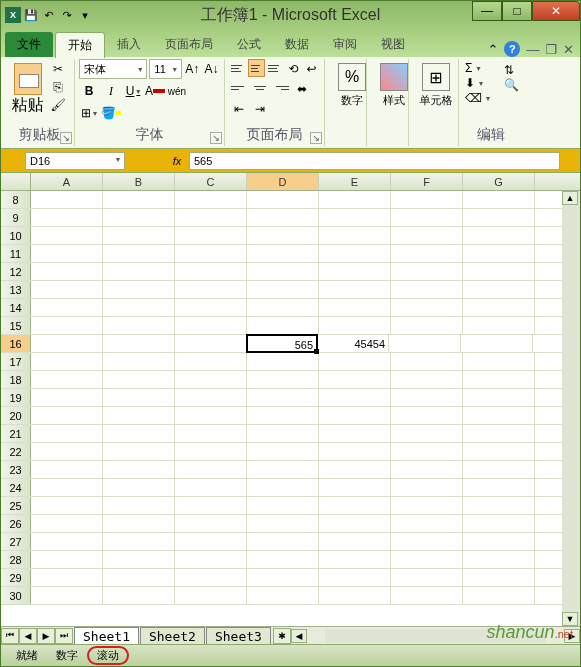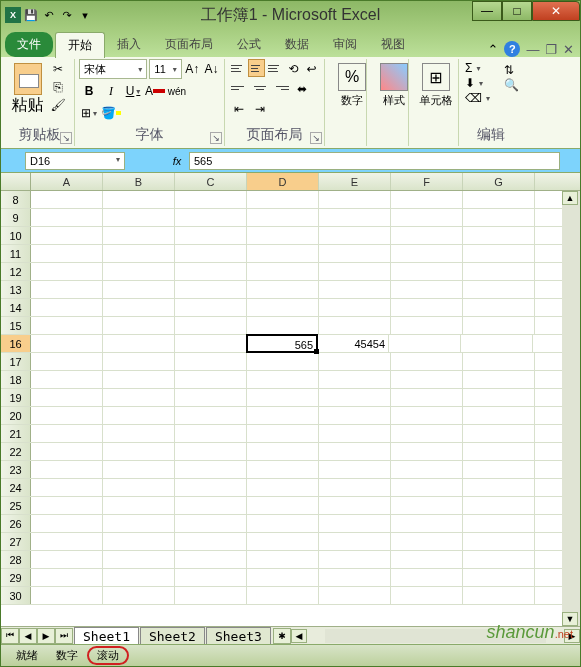--- a/index.html
+++ b/index.html
@@ -8,21 +8,21 @@
 .titlebar { height:28px; background:linear-gradient(#8db866,#a5cc7e); display:flex; align-items:center; padding:0 4px; position:relative; }
 .qat { display:flex; gap:2px; align-items:center; }
 .qat-icon { width:16px; height:16px; display:flex; align-items:center; justify-content:center; font-size:11px; }
 .excel-icon { background:#217346; color:#fff; font-weight:bold; font-size:9px; width:16px; height:16px; }
 .title-text { position:absolute; left:50%; transform:translateX(-50%); font-size:16px; color:#333; }
 .win-ctrls { position:absolute; right:0; top:0; display:flex; }
 .win-btn { width:30px; height:20px; display:flex; align-items:center; justify-content:center; font-size:12px; border:1px solid #3a5a1a; background:linear-gradient(#b5d890,#8db866); cursor:pointer; }
 .win-close { background:linear-gradient(#e07050,#c04020); color:#fff; width:48px; border-radius:0 4px 0 0; }
 .tabs-row { height:28px; display:flex; align-items:flex-end; background:linear-gradient(#a5cc7e,#bce09a); padding-left:4px; position:relative; }
 .tab { padding:4px 12px; font-size:12px; cursor:pointer; border-radius:3px 3px 0 0; }
-.tab-file { background:#2a8a3a; color:#ffffff; margin-right:2px;border-radius:10px; }
+.tab-file { background:#2a8a3a; color:#000000; margin-right:2px; }
 .tab-active { background:#f5f9ec; border:1px solid #8aaa6a; border-bottom:none; position:relative; top:1px; }
 .tab-inactive { color:#444; }
 .help-area { position:absolute; right:6px; display:flex; gap:6px; align-items:center; font-size:13px; }
 .help-area span { cursor:pointer; }
 .help-circle { width:16px; height:16px; border-radius:50%; background:#3080e0; color:#fff; display:flex; align-items:center; justify-content:center; font-size:11px; font-weight:bold; }
 .ribbon { height:92px; background:#f5f9ec; border-bottom:1px solid #8aaa6a; display:flex; padding:2px 4px; }
 .rgroup { border-right:1px solid #c8d8b0; padding:0 4px; display:flex; flex-direction:column; position:relative; }
 .rgroup-label { font-size:14px; color:#556; text-align:center; position:absolute; bottom:2px; left:0; right:0; }
 .dlaunch { position:absolute; bottom:2px; right:2px; font-size:9px; color:#556; border:1px solid #aaa; width:12px; height:12px; display:flex; align-items:center; justify-content:center; cursor:pointer; }
 .paste-btn { width:40px; display:flex; flex-direction:column; align-items:center; padding:4px 2px; cursor:pointer; }
@@ -41,21 +41,21 @@
 .ribbtn-u { text-decoration:underline; }
 .color-sq { width:16px; height:4px; display:inline-block; }
 .align-row { display:flex; gap:1px; }
 .align-btn { width:20px; height:18px; cursor:pointer; display:flex; flex-direction:column; justify-content:center; gap:2px; padding:2px; }
 .align-btn.active { background:#f8ce8c; border:1px solid #c09040; }
 .al-line { height:1px; background:#444; }
 .big-btn { width:46px; display:flex; flex-direction:column; align-items:center; padding:4px 2px; cursor:pointer; font-size:11px; }
 .big-btn-icon { width:28px; height:28px; border:1px solid #888; margin-bottom:2px; display:flex; align-items:center; justify-content:center; font-size:16px; }
 .edit-col { display:flex; flex-direction:column; gap:1px; padding:2px; }
 .edit-btn { font-size:12px; cursor:pointer; display:flex; align-items:center; gap:2px; }
-.namebox-row { height:24px; background:#7dd3fc; border-bottom:1px solid #8aaa6a; display:flex; align-items:center; }
+.namebox-row { height:24px; background:#eab308; border-bottom:1px solid #8aaa6a; display:flex; align-items:center; }
 .namebox { width:100px; border:1px solid #9ab080; background:#fff; font-size:11px; padding:2px 4px; margin-left:24px; display:flex; justify-content:space-between; }
 .fx-btn { width:24px; font-size:11px; font-style:italic; text-align:center; cursor:pointer; margin-left:40px; }
 .formula-bar { flex:1; border:1px solid #9ab080; background:#fff; font-size:11px; padding:2px 4px; margin-right:20px; }
 .grid-area { flex:1; background:#fff; position:relative; overflow:hidden; display:flex; flex-direction:column; }
 .col-hdrs { height:18px; display:flex; background:linear-gradient(#f0f4e8,#dae4ca); border-bottom:1px solid #a0b088; }
 .corner { width:30px; border-right:1px solid #a0b088; }
 .col-hdr { width:72px; border-right:1px solid #c8d4b8; text-align:center; font-size:11px; color:#333; line-height:18px; cursor:pointer; }
 .col-hdr.sel { background:#f8ce8c; }
 .grid-body { flex:1; overflow:hidden; position:relative; }
 .row { height:18px; display:flex; border-bottom:1px solid #d8e0cc; }

